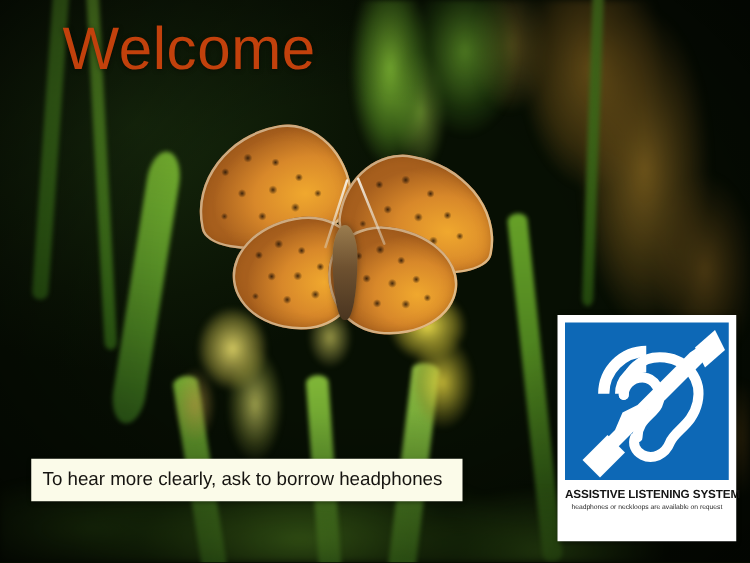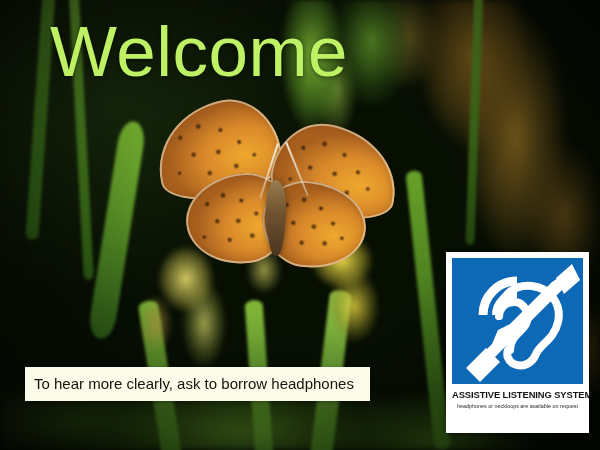--- a/index.html
+++ b/index.html
@@ -175,24 +175,24 @@
   }
   .antenna-l { left: 118px; top: 46px; transform: rotate(18deg); }
   .antenna-r { left: 146px; top: 44px; transform: rotate(-22deg); }
   .bf-blur { filter: blur(.5px); }
 
   
   .title {
     position: absolute;
     left: 50px;
     top: 16px;
-    font-size: 71px;
+    font-size: 48px;
     line-height: 1;
     font-weight: 300;
-    color: #bef264;
+    color: #c2410c;
     letter-spacing: .5px;
     text-shadow: 0 1px 4px rgba(0,0,0,.45);
     white-space: nowrap;
   }
 
   
   .caption {
     position: absolute;
     left: 25px;
     top: 367px;

